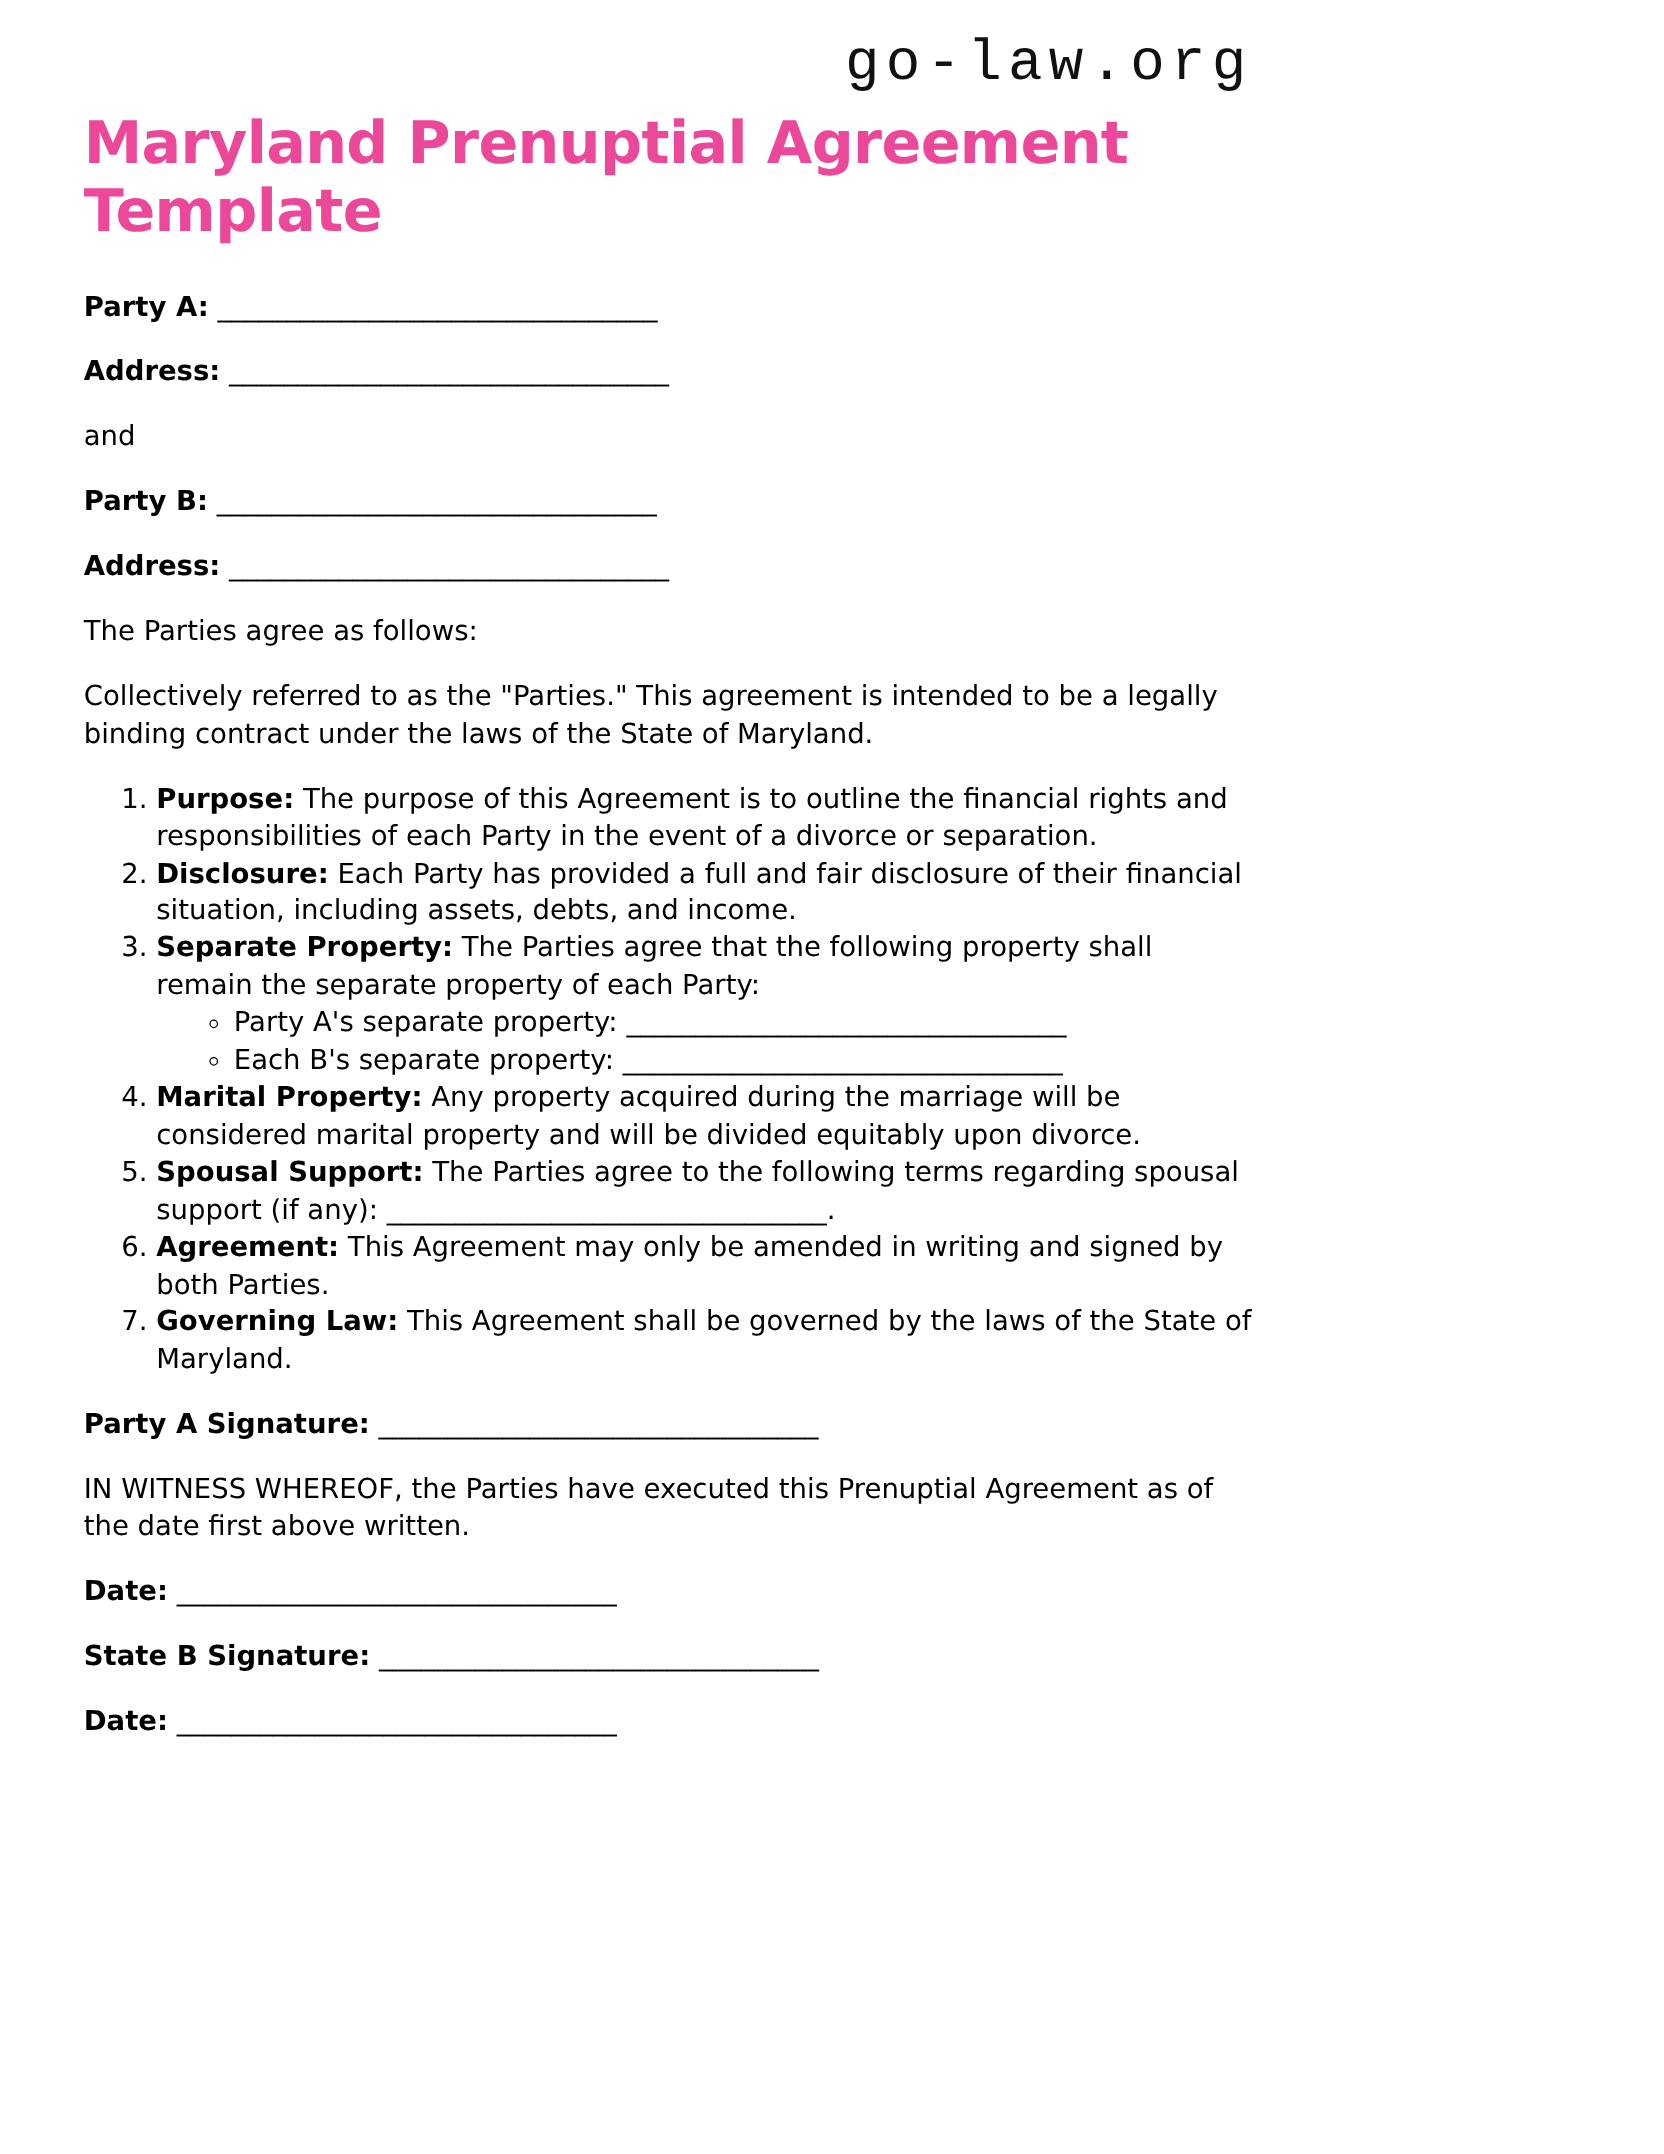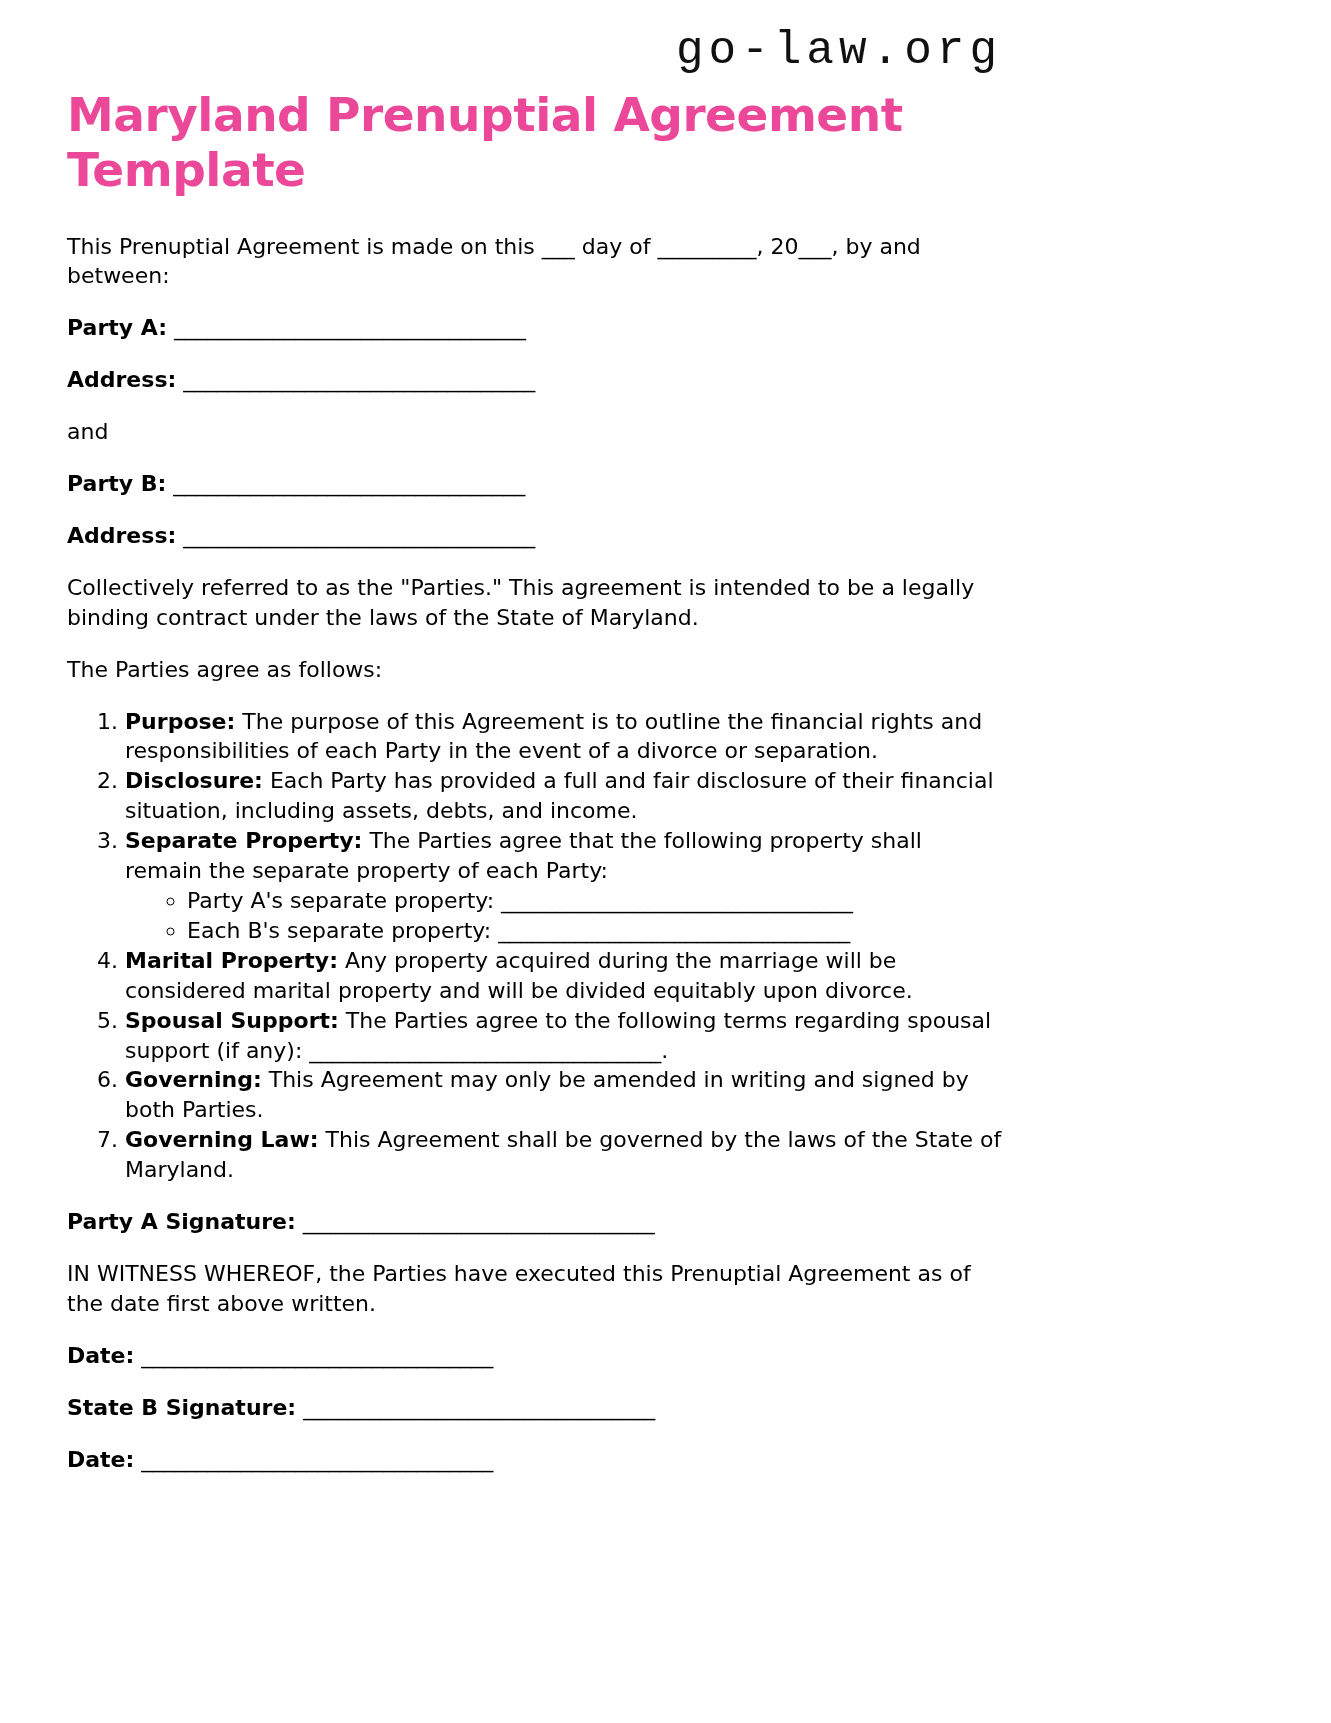--- a/index.html
+++ b/index.html
@@ -69,21 +69,20 @@
 </style>
 </head>
 <body>
 
 <div class="page">
 
   <div class="logo">go-law.org</div>
 
   <h1 class="doc-title">Maryland Prenuptial Agreement Template</h1>
 
-  <p class="para"><span>This Prenuptial Agreement is made on this </span><span class="blank">___</span><span> day of </span><span class="blank">_________</span><span>, 20</span><span class="blank">___</span><span>, by and between:</span></p>
 
   <p class="para">
     <strong class="lbl">Party A:</strong>
     <span class="blank">________________________________</span>
   </p>
 
   <p class="para">
     <strong class="lbl">Address:</strong>
     <span class="blank">________________________________</span>
   </p>
@@ -93,36 +92,36 @@
   <p class="para">
     <strong class="lbl">Party B:</strong>
     <span class="blank">________________________________</span>
   </p>
 
   <p class="para">
     <strong class="lbl">Address:</strong>
     <span class="blank">________________________________</span>
   </p>
 
+  <p class="para">The Parties agree as follows:</p>
+
   <p class="para">Collectively referred to as the "Parties." This agreement is intended to be a legally binding contract under the laws of the State of Maryland.</p>
-
-  <p class="para">The Parties agree as follows:</p>
 
   <ol class="clauses">
     <li><strong class="lbl">Purpose:</strong><span> The purpose of this Agreement is to outline the financial rights and responsibilities of each Party in the event of a divorce or separation.</span></li>
     <li><strong class="lbl">Disclosure:</strong><span> Each Party has provided a full and fair disclosure of their financial situation, including assets, debts, and income.</span></li>
     <li><strong class="lbl">Separate Property:</strong><span> The Parties agree that the following property shall remain the separate property of each Party:</span>
       <ul class="subitems">
         <li><span>Party A's separate property: </span><span class="blank">________________________________</span></li>
         <li><span>Each B's separate property: </span><span class="blank">________________________________</span></li>
       </ul>
     </li>
     <li><strong class="lbl">Marital Property:</strong><span> Any property acquired during the marriage will be considered marital property and will be divided equitably upon divorce.</span></li>
     <li><strong class="lbl">Spousal Support:</strong><span> The Parties agree to the following terms regarding spousal support (if any): </span><span class="blank">________________________________</span><span>.</span></li>
-    <li><strong class="lbl">Governing:</strong><span> This Agreement may only be amended in writing and signed by both Parties.</span></li>
+    <li><strong class="lbl">Agreement:</strong><span> This Agreement may only be amended in writing and signed by both Parties.</span></li>
     <li><strong class="lbl">Governing Law:</strong><span> This Agreement shall be governed by the laws of the State of Maryland.</span></li>
   </ol>
 
   <p class="para sig-line">
     <strong class="lbl">Party A Signature:</strong>
     <span class="blank">________________________________</span>
   </p>
 
   <p class="para">IN WITNESS WHEREOF, the Parties have executed this Prenuptial Agreement as of the date first above written.</p>
 

